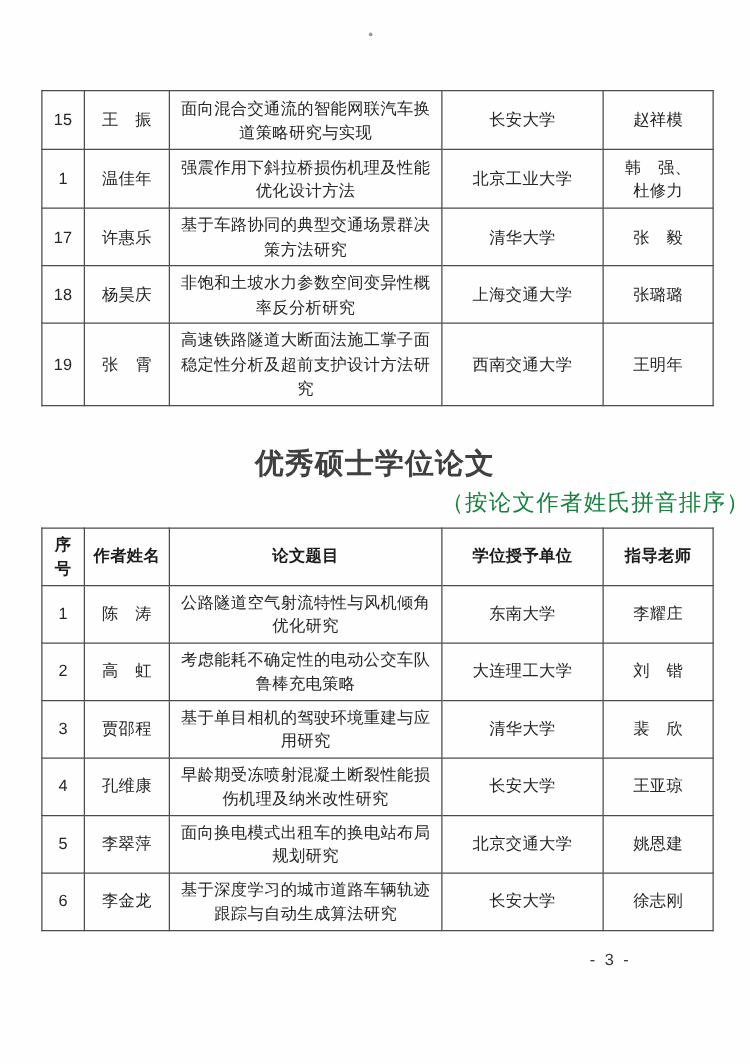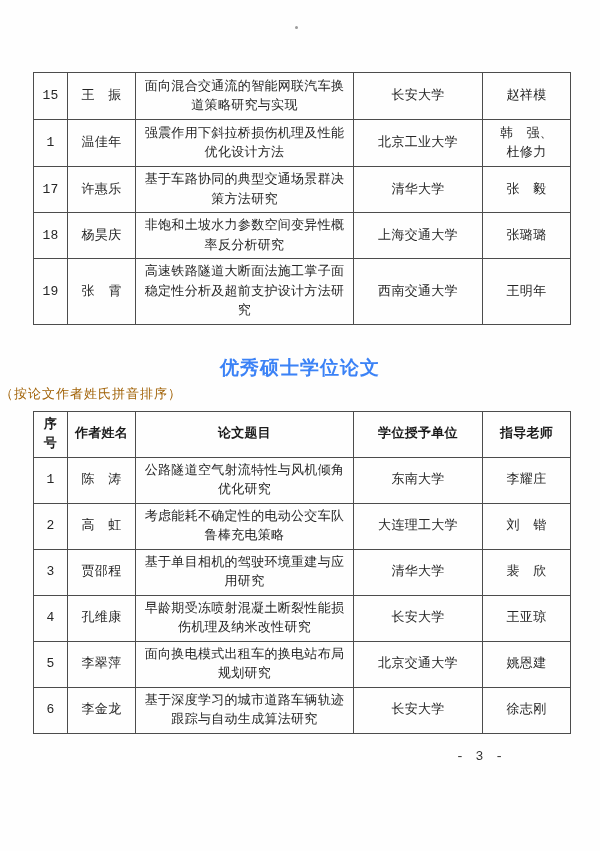--- a/index.html
+++ b/index.html
@@ -1,21 +1,21 @@
 <!DOCTYPE html>
 <html><head>
 <meta charset="utf-8">
 <style>
   * { margin:0; padding:0; box-sizing:border-box; }
   html,body { background:#ffffff; }
   .page {
     position:relative;
     width:600px; height:851px;
     background:#fefefe;
-    font-family:Liberation Mono, monospace;
+    font-family:Liberation Sans, sans-serif;
     color:#242424;
     overflow:hidden;
   }
   .artifact-dot {
     position:absolute; left:295px; top:26px;
     width:3px; height:3px; background:#9b9b9b; border-radius:50%;
   }
   table.thesis-table {
     border-collapse:collapse;
     table-layout:fixed;
@@ -40,32 +40,32 @@
   .col-univ { width:129px; }
   .col-advisor { width:88px; }
   .table1 { margin-top:72px; }
   .t1-r15, .t1-r16 { height:47px; }
   .t1-r17, .t1-r18, .t1-r20 { height:42px; }
   .t1-r19 { height:63px; }
   .t1-r21 { height:46px; }
   .section-title {
     margin-top:30px;
     text-align:center;
-    font-size:19px;
+    font-size:23px;
     font-weight:bold;
     letter-spacing:1px;
-    color:#3b82f6;
+    color:#404040;
   }
   .section-subtitle {
     margin-top:4px;
     margin-bottom:8px;
-    text-align:left;
-    font-size:13px;
+    text-align:right;
+    font-size:18px;
     letter-spacing:1px;
-    color:#a16207;
+    color:#15803d;
   }
   .t2-head { height:42px; }
   .t2-r { height:44px; }
   .advisor-cell { white-space:pre-line; }
   .page-number {
     margin-top:15px;
     width:537px; margin-left:33px;
     text-align:right;
     padding-right:65px;
     font-size:13px;

